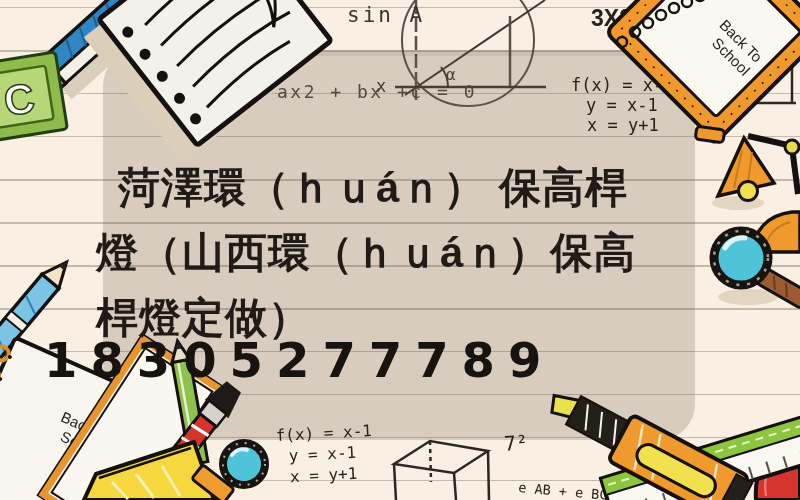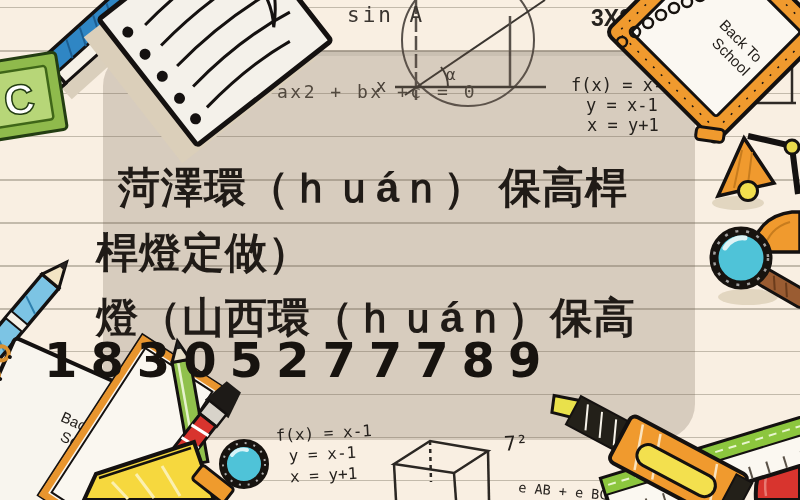--- a/index.html
+++ b/index.html
@@ -287,19 +287,19 @@
     <line x1="112" y1="-12" x2="126" y2="32" stroke="#fbe3bd" stroke-width="2.5"></line>
     <line x1="176" y1="-12" x2="190" y2="32" stroke="#fbe3bd" stroke-width="2.5"></line>
     <rect x="100" y="2" width="86" height="22" rx="11" fill="#f3e04e" stroke="#141110" stroke-width="3"></rect>
     <rect x="198" y="-12" width="18" height="46" fill="#232019" stroke="#141110" stroke-width="2"></rect>
   </g>
 
 </svg>
 
 <div class="title">
   <div class="indent">菏澤環（ｈｕáｎ） 保高桿</div>
+  <div>燈（山西環（ｈｕáｎ）保高</div>
   <div>桿燈定做）</div>
-  <div>燈（山西環（ｈｕáｎ）保高</div>
 </div>
 
 <div class="phone">18305277789</div>
 
 </div>
 
 </body></html>

